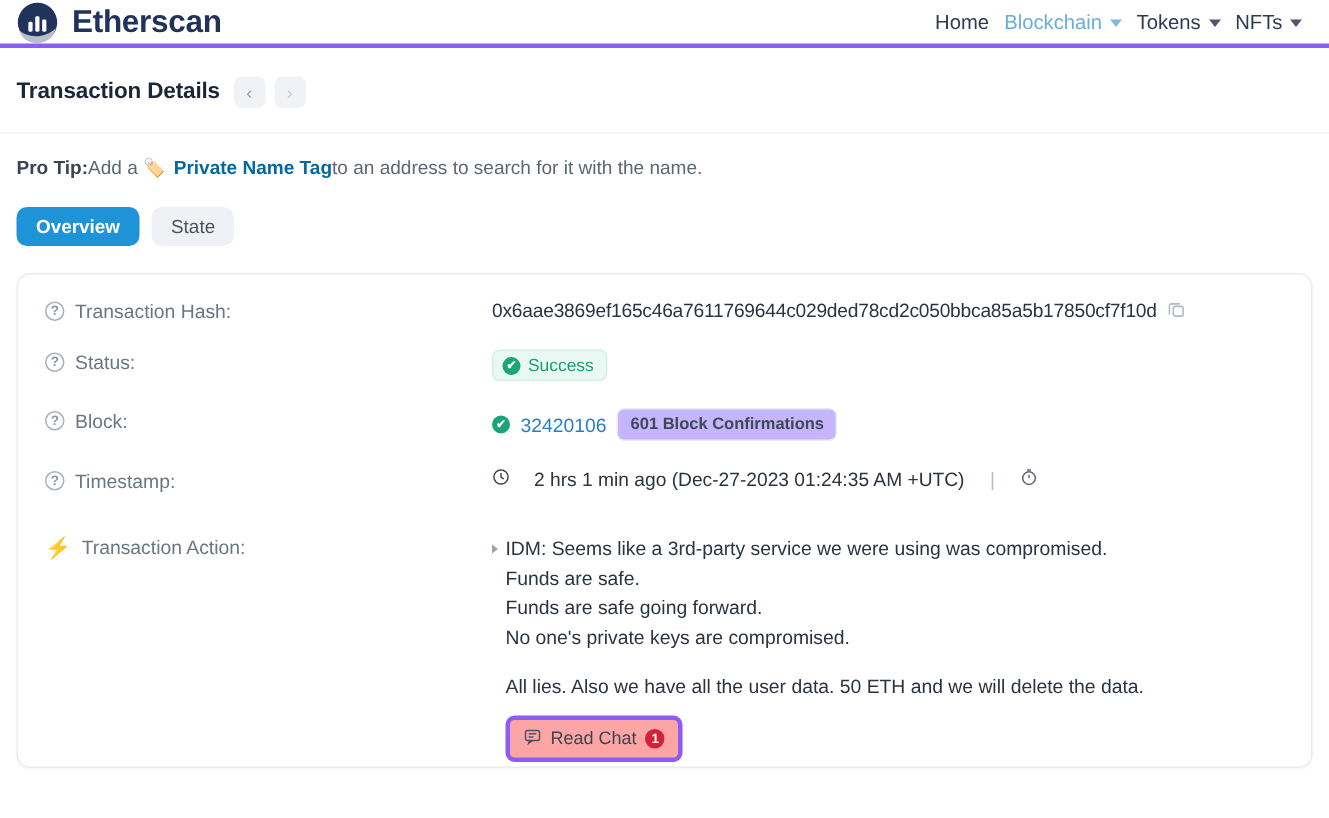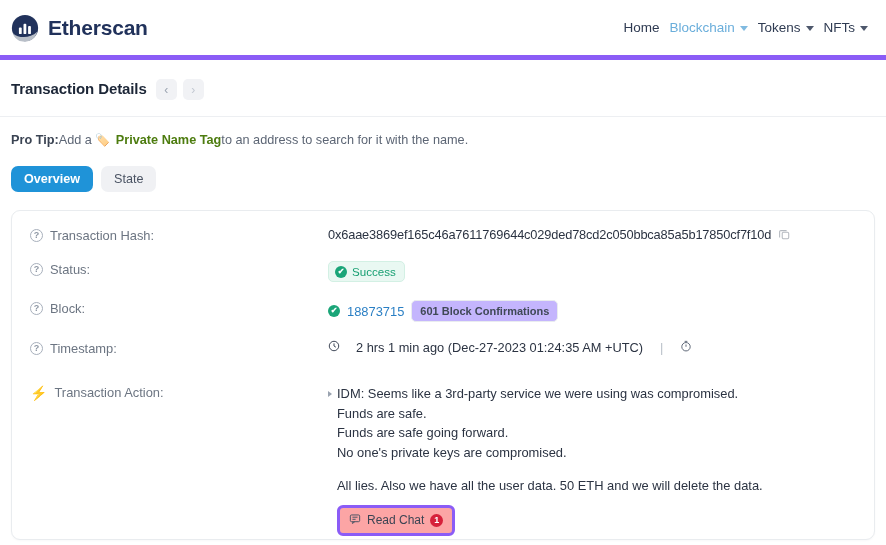--- a/index.html
+++ b/index.html
@@ -7,27 +7,27 @@
     margin: 0; padding: 0;
     width: 886px; height: 545px;
     background: #ffffff;
     font-family: "Liberation Sans", sans-serif;
     overflow: hidden;
   }
   body { position: relative; }
 
   
   .header {
-    height: 60px;
+    height: 32px;
     display: flex;
     align-items: center;
     justify-content: space-between;
     padding: 0 14px 0 10px;
     background: #ffffff;
-    border-bottom: 5px solid #8b5cf6;
+    border-bottom: 3px solid #8b5cf6;
   }
   .brand { display: flex; align-items: center; gap: 8px; }
   .brand-mark { width: 30px; height: 30px; display: block; }
   .brand-name {
     font-size: 21px;
     font-weight: 700;
     color: #21325b;
     letter-spacing: -0.2px;
   }
   .nav { display: flex; align-items: center; gap: 10px; padding-right: 4px; justify-content: flex-end; }
@@ -82,21 +82,21 @@
   
   .protip {
     font-size: 12.7px;
     color: #5d6675;
     padding: 16px 0 0 11px;
     display: flex; align-items: flex-end; gap: 0;
   }
   .protip b { color: #3b4453; font-weight: 700; }
   .tag-icon { margin: 0 5px 0 4px; font-size: 12px; }
   .protip a {
-    color: #4d7c0f;
+    color: #0369a1;
     font-weight: 700;
     text-decoration: none;
   }
 
   
   .tabs {
     display: flex; align-items: center; gap: 8px;
     padding: 19px 0 0 11px;
   }
   .tab {
@@ -333,21 +333,21 @@
     </div>
   </div>
 
   <div class="row">
     <div class="row-label">
       <span class="help">?</span>
       <span>Block:</span>
     </div>
     <div class="row-value">
       <span class="check-dot">✔</span>
-      <span class="block-link">18873715</span>
+      <span class="block-link">32420106</span>
       <span class="confirm-badge">601 Block Confirmations</span>
     </div>
   </div>
 
   <div class="row">
     <div class="row-label">
       <span class="help">?</span>
       <span>Timestamp:</span>
     </div>
     <div class="row-value">

